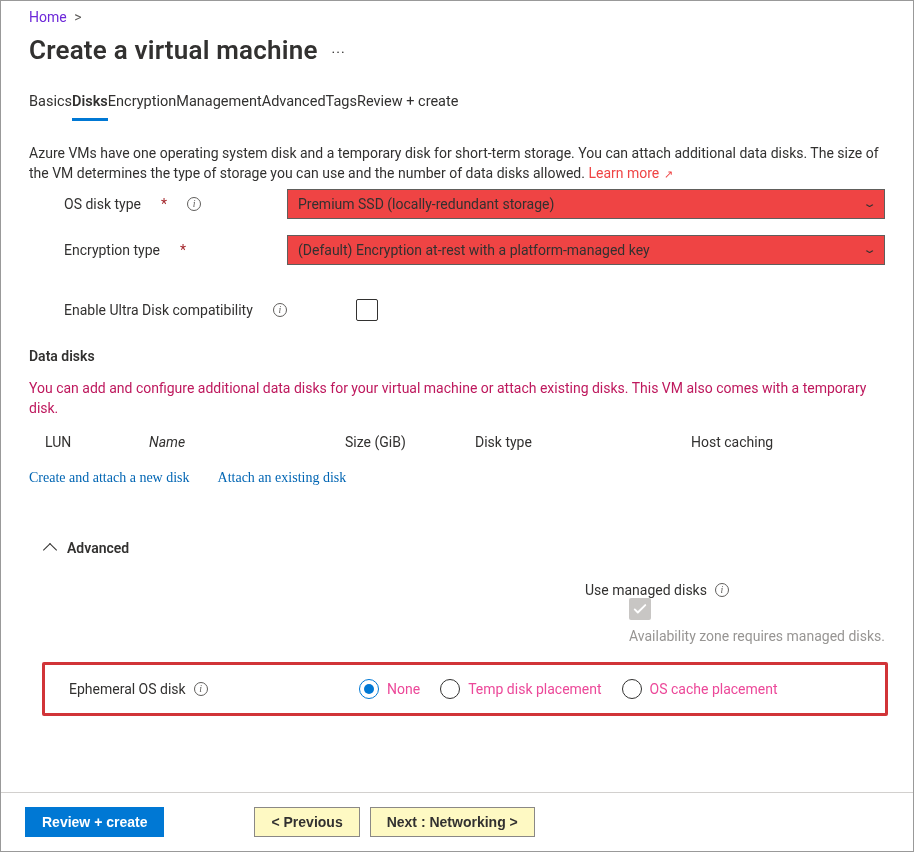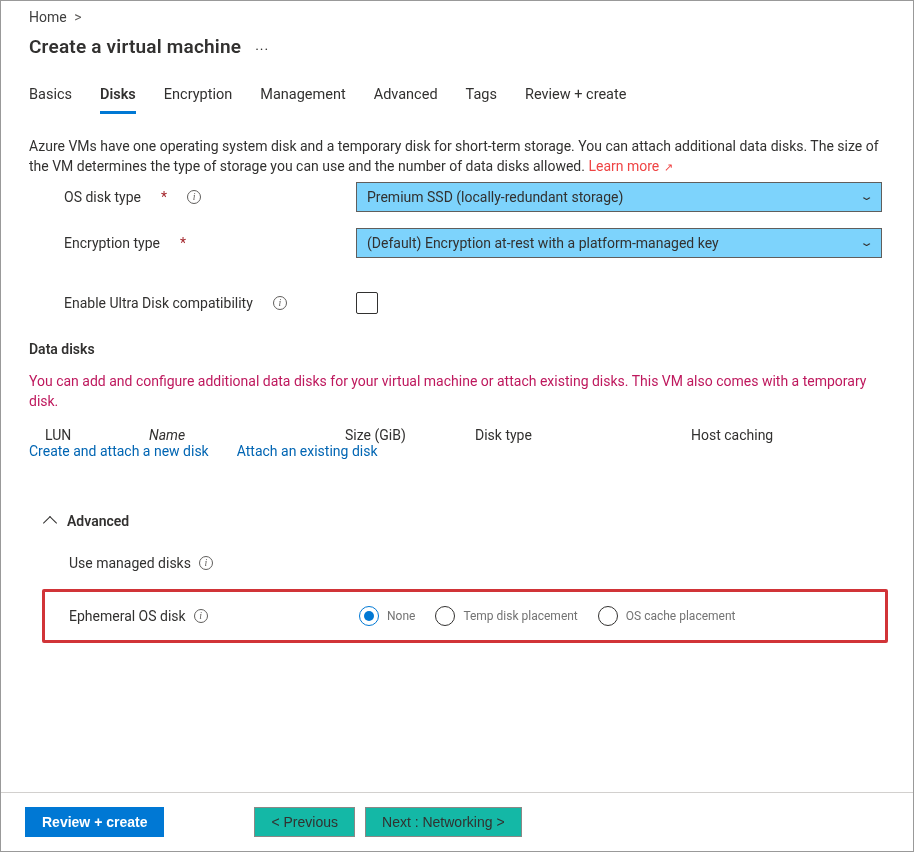--- a/index.html
+++ b/index.html
@@ -12,78 +12,78 @@
     height: 852px;
     border: 1px solid #999;
     position: relative;
   }
   .canvas {
     padding: 8px 28px 0 28px;
     height: 784px;
     overflow: hidden;
   }
   .breadcrumb { font-size: 14px; margin-bottom: 10px; }
-  .breadcrumb a { color: #404040; text-decoration: none; }
+  .breadcrumb a { color: #6d28d9; text-decoration: none; }
   .bc-sep { color: #605e5c; margin: 0 4px; }
-  h1.title { font-size: 19px; font-weight: 600; letter-spacing: 0.2px; display: inline-block; }
+  h1.title { font-size: 26px; font-weight: 600; letter-spacing: 0.2px; display: inline-block; }
   .title-row { display: flex; align-items: center; gap: 14px; margin-bottom: 28px; }
   .ellipsis { color: #323130; letter-spacing: 1px; font-size: 14px; padding-top: 6px; }
 
-  .tabs { display: flex; gap: 28px; border-bottom: none; margin-bottom: 22px; }
+  .tabs { display: flex; border-bottom: none; margin-bottom: 22px; }
   .tab { padding: 0 0 8px 0; color: #323130; font-size: 14.5px; cursor: pointer; }
   .tab.active { font-weight: 600; border-bottom: 3px solid #0078d4; }
 
   .intro { font-size: 14px; color: #323130; line-height: 1.45; margin-bottom: 4px; max-width: 860px; }
   .intro a { color: #ef4444; text-decoration: none; }
   .ext-icon { font-size: 11px; margin-left: 2px; }
 
   h3.section { font-size: 14px; font-weight: 600; margin-top: 22px; margin-bottom: 14px; }
 
   .form-row { display: flex; align-items: center; margin-bottom: 14px; min-height: 32px; }
   .form-label { width: 292px; display: flex; align-items: center; gap: 20px; font-size: 14px; color: #323130; margin-left: 35px; }
   .req { color: #a4262c; }
   .info-icon {
     width: 14px; height: 14px; border: 1px solid #605e5c; border-radius: 50%;
     display: inline-flex; align-items: center; justify-content: center;
     font-size: 10px; color: #605e5c; font-style: italic; font-family: Georgia, serif;
     line-height: 1; cursor: default;
   }
   .form-control { flex: 1; }
   .select {
-    width: 526px; height: 30px; border: 1px solid #605e5c;
+    width: 598px; height: 30px; border: 1px solid #605e5c;
     display: flex; align-items: center; justify-content: space-between;
-    padding: 0 10px; font-size: 14px; cursor: pointer; background: #7dd3fc;
+    padding: 0 10px; font-size: 14px; cursor: pointer; background: #ef4444;
   }
   .chev { font-size: 11px; transform: scaleX(1.6); color: #323130; }
   .checkbox {
     width: 22px; height: 22px; border: 1px solid #323130; border-radius: 2px;
     background: #fff; cursor: pointer;
   }
 
   .data-disk-text { font-size: 14px; color: #be185d; line-height: 1.45; margin-bottom: 16px; max-width: 860px; }
-  .col-headers { display: flex; gap: 0; font-size: 14px; color: #323130; margin-bottom: 0; padding-left: 16px; }
+  .col-headers { display: flex; gap: 0; font-size: 14px; color: #323130; margin-bottom: 20px; padding-left: 16px; }
   .col-lun  { width: 104px; }
   .col-name { width: 196px; font-style: italic; }
   .col-size { width: 130px; }
   .col-type { width: 216px; }
   .col-host { flex: 1; }
   .disk-links { display: flex; gap: 28px; }
-  .disk-links a { color: #0065b3; text-decoration: none; font-size: 14px; }
+  .disk-links a { color: #0065b3; text-decoration: none; font-size: 14px; font-family: Liberation Serif, serif; }
 
   .gap { height: 54px; }
 
   .adv-outer { padding-left: 16px; }
   .adv-header { display: flex; align-items: center; gap: 12px; font-weight: 600; font-size: 14px; margin-bottom: 22px; cursor: pointer; }
   .adv-chev {
     display: inline-block; width: 10px; height: 10px;
     border-left: 1.5px solid #323130; border-top: 1.5px solid #323130;
     transform: rotate(45deg); margin-top: 4px;
   }
 
-  .adv-row { display: flex; align-items: flex-end; margin-bottom: 18px; padding-left: 24px; }
+  .adv-row { display: flex; align-items: flex-end; margin-bottom: 18px; padding-left: 24px; flex-direction: column; }
   .adv-label { width: 300px; display: flex; align-items: center; gap: 8px; font-size: 14px; color: #323130; padding-top: 4px; }
 
   .managed-check {
     width: 22px; height: 22px; background: #c8c6c4; border-radius: 2px;
     display: flex; align-items: center; justify-content: center; color: #fff;
   }
   .managed-check svg { width: 14px; height: 14px; }
   .managed-note { color: #979593; font-size: 14px; margin-top: 8px; }
 
   .highlight-row {
@@ -95,31 +95,31 @@
   .radios { display: flex; gap: 20px; align-items: center; }
   .radio-item { display: flex; align-items: center; gap: 8px; cursor: pointer; }
   .radio {
     width: 20px; height: 20px; border: 1px solid #323130; border-radius: 50%;
     display: flex; align-items: center; justify-content: center;
   }
   .radio.checked { border-color: #0078d4; border-width: 1.5px; }
   .radio.checked::after {
     content: ""; width: 10px; height: 10px; border-radius: 50%; background: #0078d4;
   }
-  .radio-text { font-size: 12px; color: #737373; }
+  .radio-text { font-size: 14px; color: #ec4899; }
 
   .footer {
     position: absolute; left: 0; right: 0; bottom: 0;
     border-top: 1px solid #d2d0ce;
     padding: 14px 24px; display: flex; gap: 10px; background: #fff;
   }
   .btn {
     height: 30px; padding: 0 16px; font-size: 14px; cursor: pointer;
     display: inline-flex; align-items: center; justify-content: center;
-    border: 1px solid #8a8886; background: #14b8a6; color: #323130;
+    border: 1px solid #8a8886; background: #fef9c3; color: #323130; font-weight: bold;
   }
   .btn.primary { background: #0078d4; border-color: #0078d4; color: #fff; font-weight: 600; }
   .footer-gap { width: 70px; }
 </style>
 </head>
 <body>
 
 <div class="canvas">
 
   <div class="breadcrumb">
@@ -206,20 +206,28 @@
     <div class="adv-header">
       <span class="adv-chev"></span>
       <span>Advanced</span>
     </div>
 
     <div class="adv-row">
       <div class="adv-label">
         <span>Use managed disks</span>
         <span class="info-icon">i</span>
       </div>
+      <div>
+        <div class="managed-check">
+          <svg viewBox="0 0 16 16">
+              <path d="M2 8.5l3.5 3.5L14 3.5" stroke="#fff" stroke-width="2.2" fill="none" stroke-linecap="round" stroke-linejoin="round"></path>
+            </svg>
+        </div>
+        <div class="managed-note">Availability zone requires managed disks.</div>
+      </div>
     </div>
 
     <div class="highlight-row">
       <div class="adv-label">
         <span>Ephemeral OS disk</span>
         <span class="info-icon">i</span>
       </div>
       <div class="radios">
         <div class="radio-item">
           <span class="radio checked"></span>

